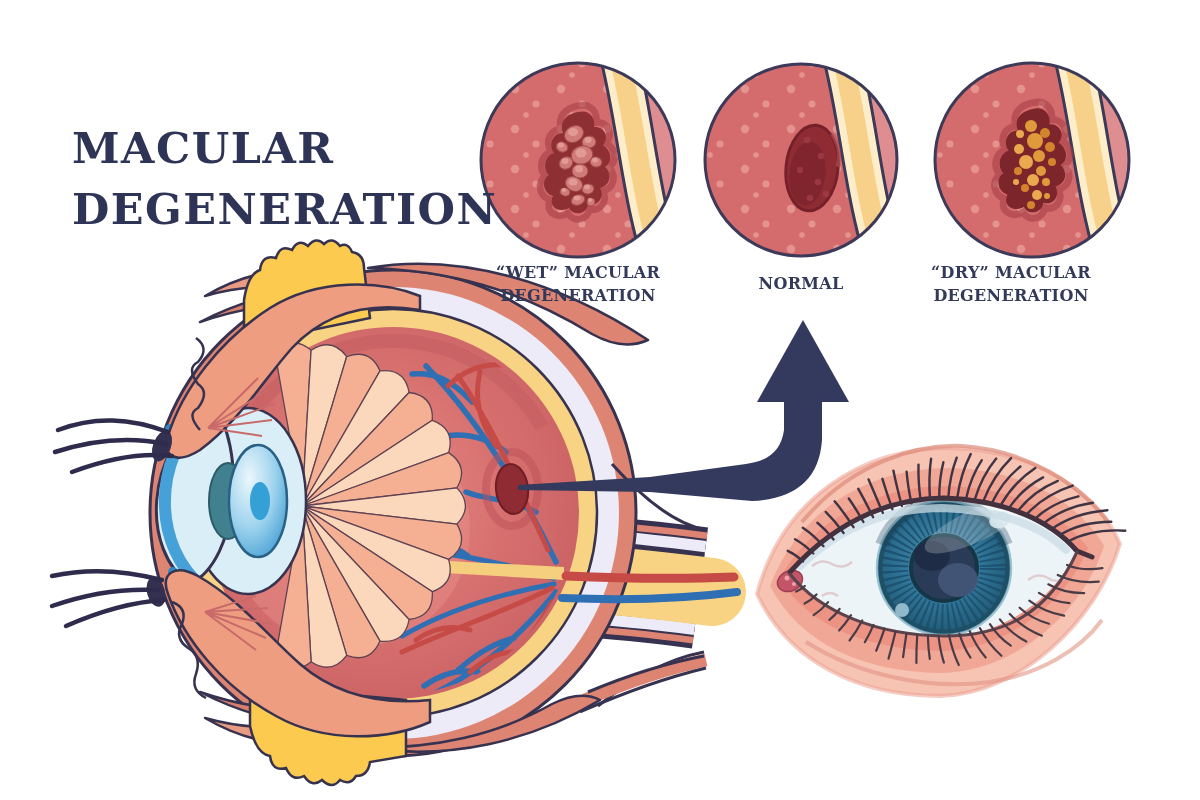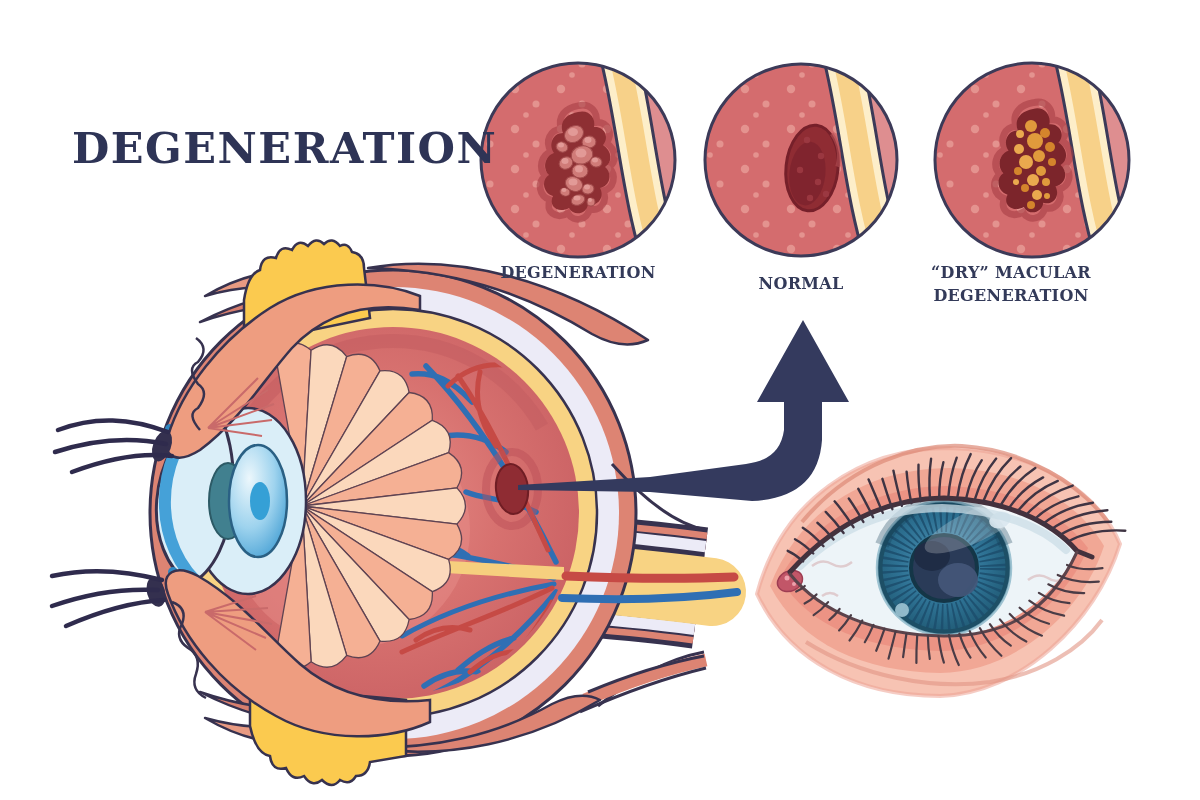--- a/index.html
+++ b/index.html
@@ -357,24 +357,26 @@
             <circle cx="15" cy="34" r="3" fill="#e09a3c"></circle>
             <circle cx="-1" cy="43" r="4" fill="#d4842c"></circle>
             <circle cx="-16" cy="20" r="3" fill="#eaa94e"></circle>
           </g>
     </g>
     <circle cx="1032" cy="160" r="97" fill="none" stroke="#3c3a58" stroke-width="3"></circle>
   </g>
 </svg>
 
 <div class="title">
+  <div>MACULAR</div>
   <div>DEGENERATION</div>
 </div>
 
 <div class="inset-label lbl-wet">
+  <div>“WET” MACULAR</div>
   <div>DEGENERATION</div>
 </div>
 <div class="inset-label lbl-normal">
   <div>NORMAL</div>
 </div>
 <div class="inset-label lbl-dry">
   <div>“DRY” MACULAR</div>
   <div>DEGENERATION</div>
 </div>
 

